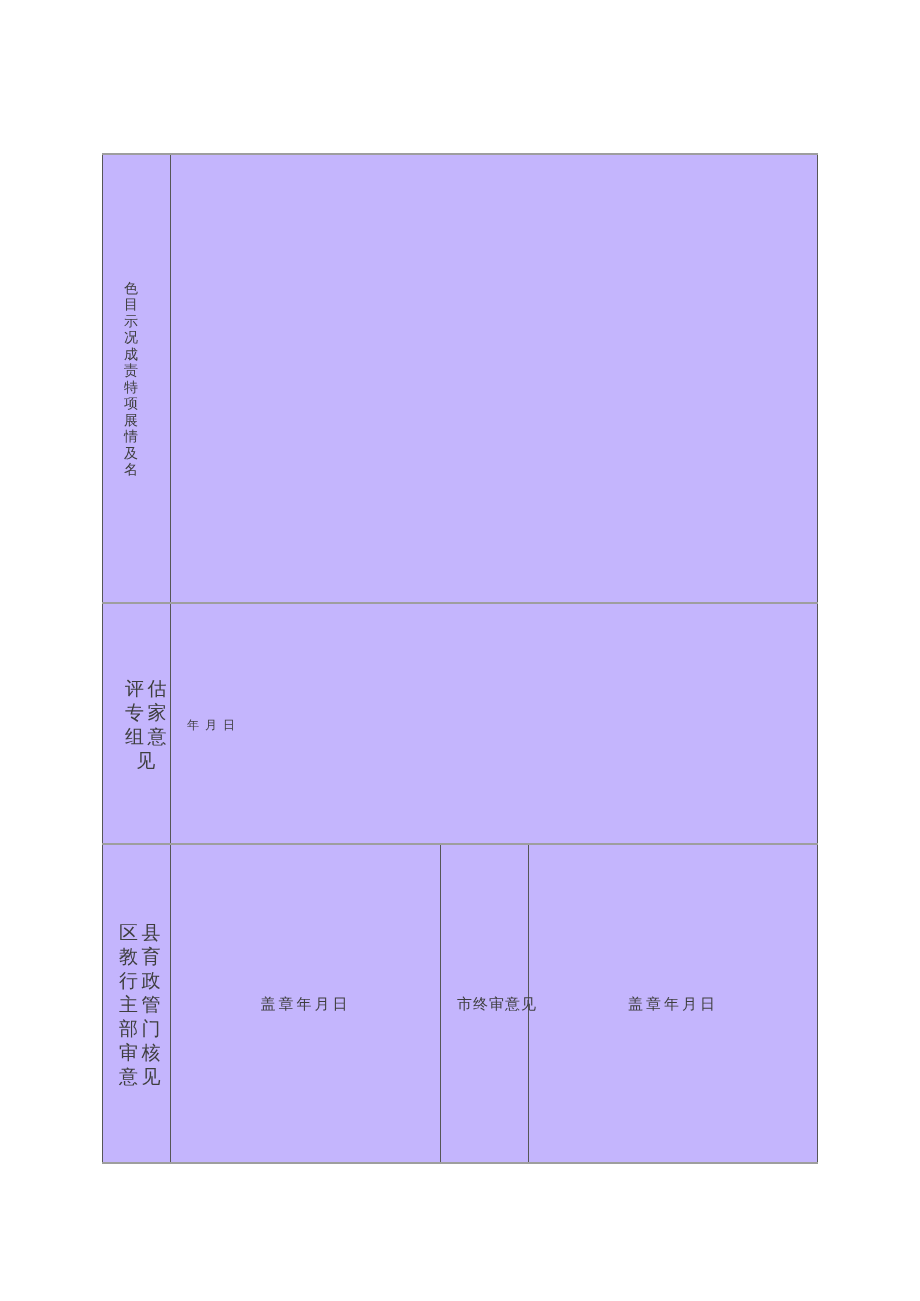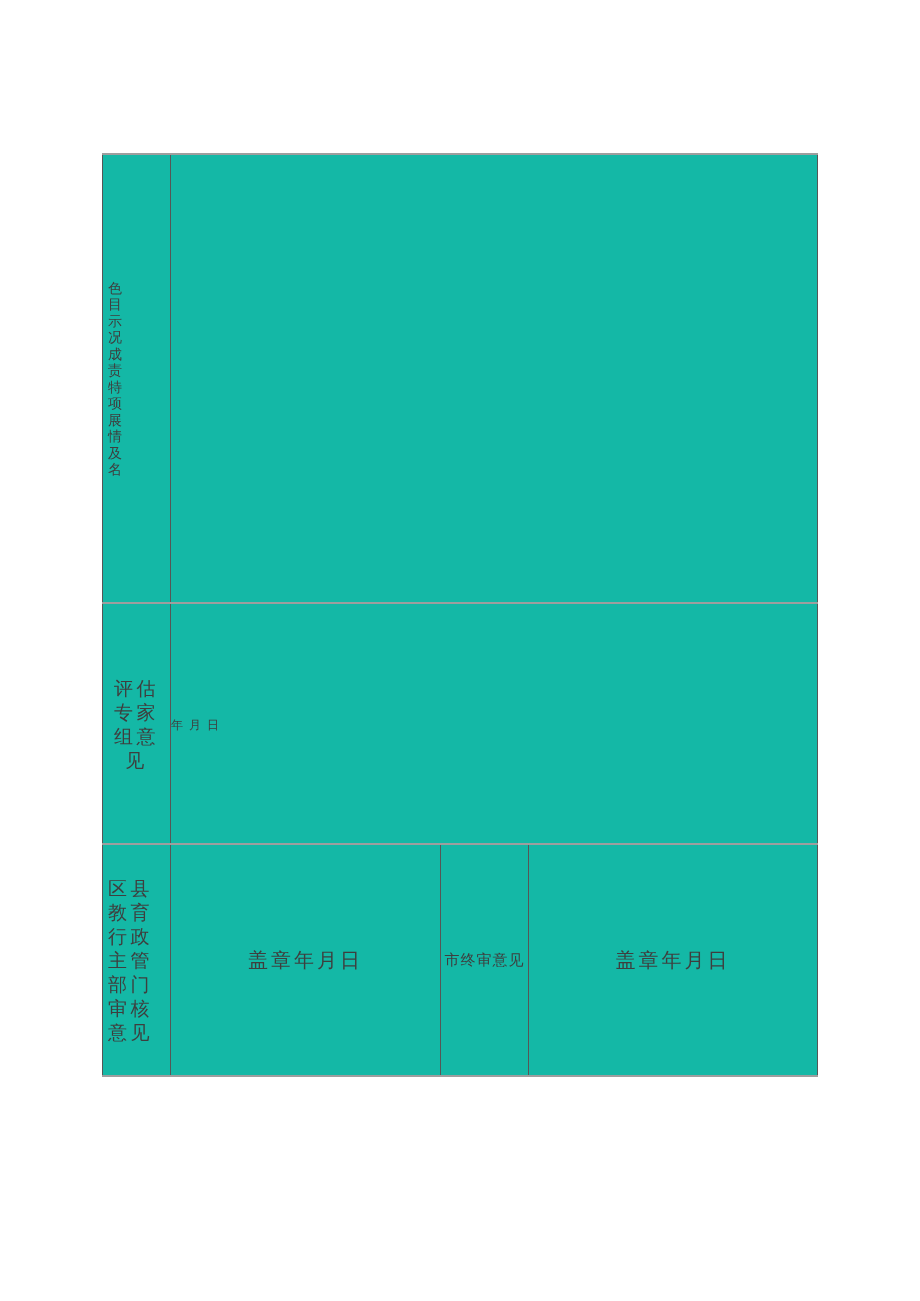--- a/index.html
+++ b/index.html
@@ -23,23 +23,23 @@
     top: 153px;
     width: 715px;
     border-collapse: collapse;
     table-layout: fixed;
   }
   table.form td {
     border-left: 1px solid #565656;
     border-right: 1px solid #565656;
     border-top: 2px solid #9e9e9e;
     border-bottom: 2px solid #9e9e9e;
-    padding: 0;
+    padding: 16px;
     vertical-align: middle;
-    background: #14b8a6;
+    background: #c4b5fd;
   }
   
   .label-cell-vertical { text-align: left; }
   .vstack {
     width: 16px;
     margin-left: 5px;
     font-size: 14px;
     line-height: 16.5px;
     letter-spacing: 0;
     word-break: break-all;
@@ -62,21 +62,21 @@
     padding-left: 84px;
   }
   .date-text {
     font-size: 12px;
     letter-spacing: 6px;
     white-space: nowrap;
   }
   
   .stamp-cell { text-align: center; }
   .stamp-text {
-    font-size: 20px;
+    font-size: 15px;
     letter-spacing: 3px;
     white-space: nowrap;
     margin-top: 45px;
   }
   .mid-cell { text-align: center; }
   .mid-text {
     font-size: 15px;
     letter-spacing: 1px;
     white-space: nowrap;
   }
@@ -104,21 +104,21 @@
 
     <tr style="height:241px">
       <td>
         <div class="wrap3 center-last">评估专家组意见</div>
       </td>
       <td colspan="3" class="date-cell">
         <span class="date-text">年月日</span>
       </td>
     </tr>
 
-    <tr style="height:232px">
+    <tr style="height:319px">
       <td>
         <div class="wrap3 left-last">区县教育行政主管部门审核意见</div>
       </td>
       <td class="stamp-cell">
         <span class="stamp-text">盖章年月日</span>
       </td>
       <td class="mid-cell">
         <span class="mid-text">市终审意见</span>
       </td>
       <td class="stamp-cell">

